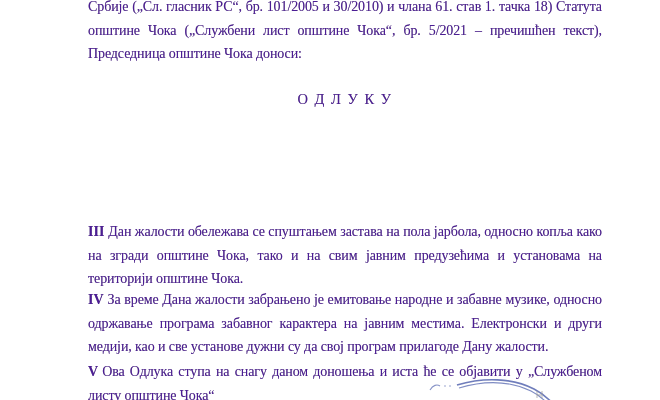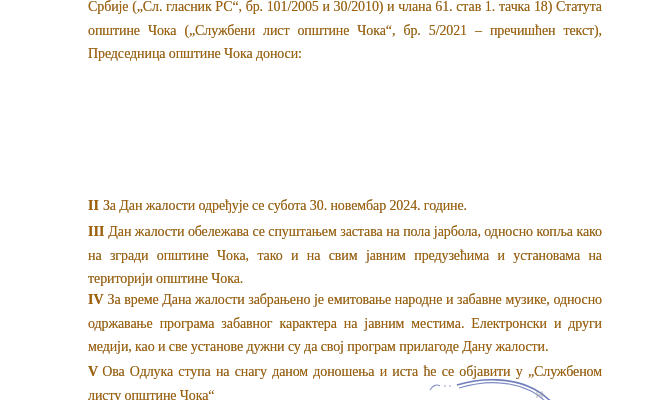--- a/index.html
+++ b/index.html
@@ -2,21 +2,21 @@
 <html><head>
 <meta charset="utf-8">
 <style>
   html,body{margin:0;padding:0;background:#ffffff;}
   .page{
     position:relative;
     width:660px;height:400px;
     background:#ffffff;
     overflow:hidden;
     font-family:"Liberation Serif","DejaVu Serif",serif;
-    color:#a16207;
+    color:#4c1d95;
   }
   .block{
     position:absolute;
     left:88px;width:514px;
     font-size:14px;
     line-height:23.5px;
     letter-spacing:-0.1px;
     text-align:justify;
     text-shadow:0 0 .4px rgba(40,40,40,.45);
   }
@@ -39,25 +39,23 @@
     width:146px;height:26px;
   }
 </style>
 </head>
 <body>
 
 <div class="page">
 
   <div class="block intro">Србије („Сл. гласник РС“, бр. 101/2005 и 30/2010) и члана 61. став 1. тачка 18) Статута општине Чока („Службени лист општине Чока“, бр. 5/2021 – пречишћен текст), Председница општине Чока доноси:</div>
 
+  <div class="block heading">О Д Л У К У</div>
 
 
-  <div class="block para-2">
-    <b class="num">II</b><span>За Дан жалости одређује се субота 30. новембар 2024. године.</span>
-  </div>
 
   <div class="block para-4">
     <b class="num">IV</b><span>За време Дана жалости забрањено је емитовање народне и забавне музике, односно одржавање програма забавног карактера на јавним местима. Електронски и други медији, као и све установе дужни су да свој програм прилагоде Дану жалости.</span>
   </div>
 
   <div class="block para-3">
     <b class="num">III</b><span>Дан жалости обележава се спуштањем застава на пола јарбола, односно копља како на згради општине Чока, тако и на свим јавним предузећима и установама на територији општине Чока.</span>
   </div>
 
   <div class="block para-5">

